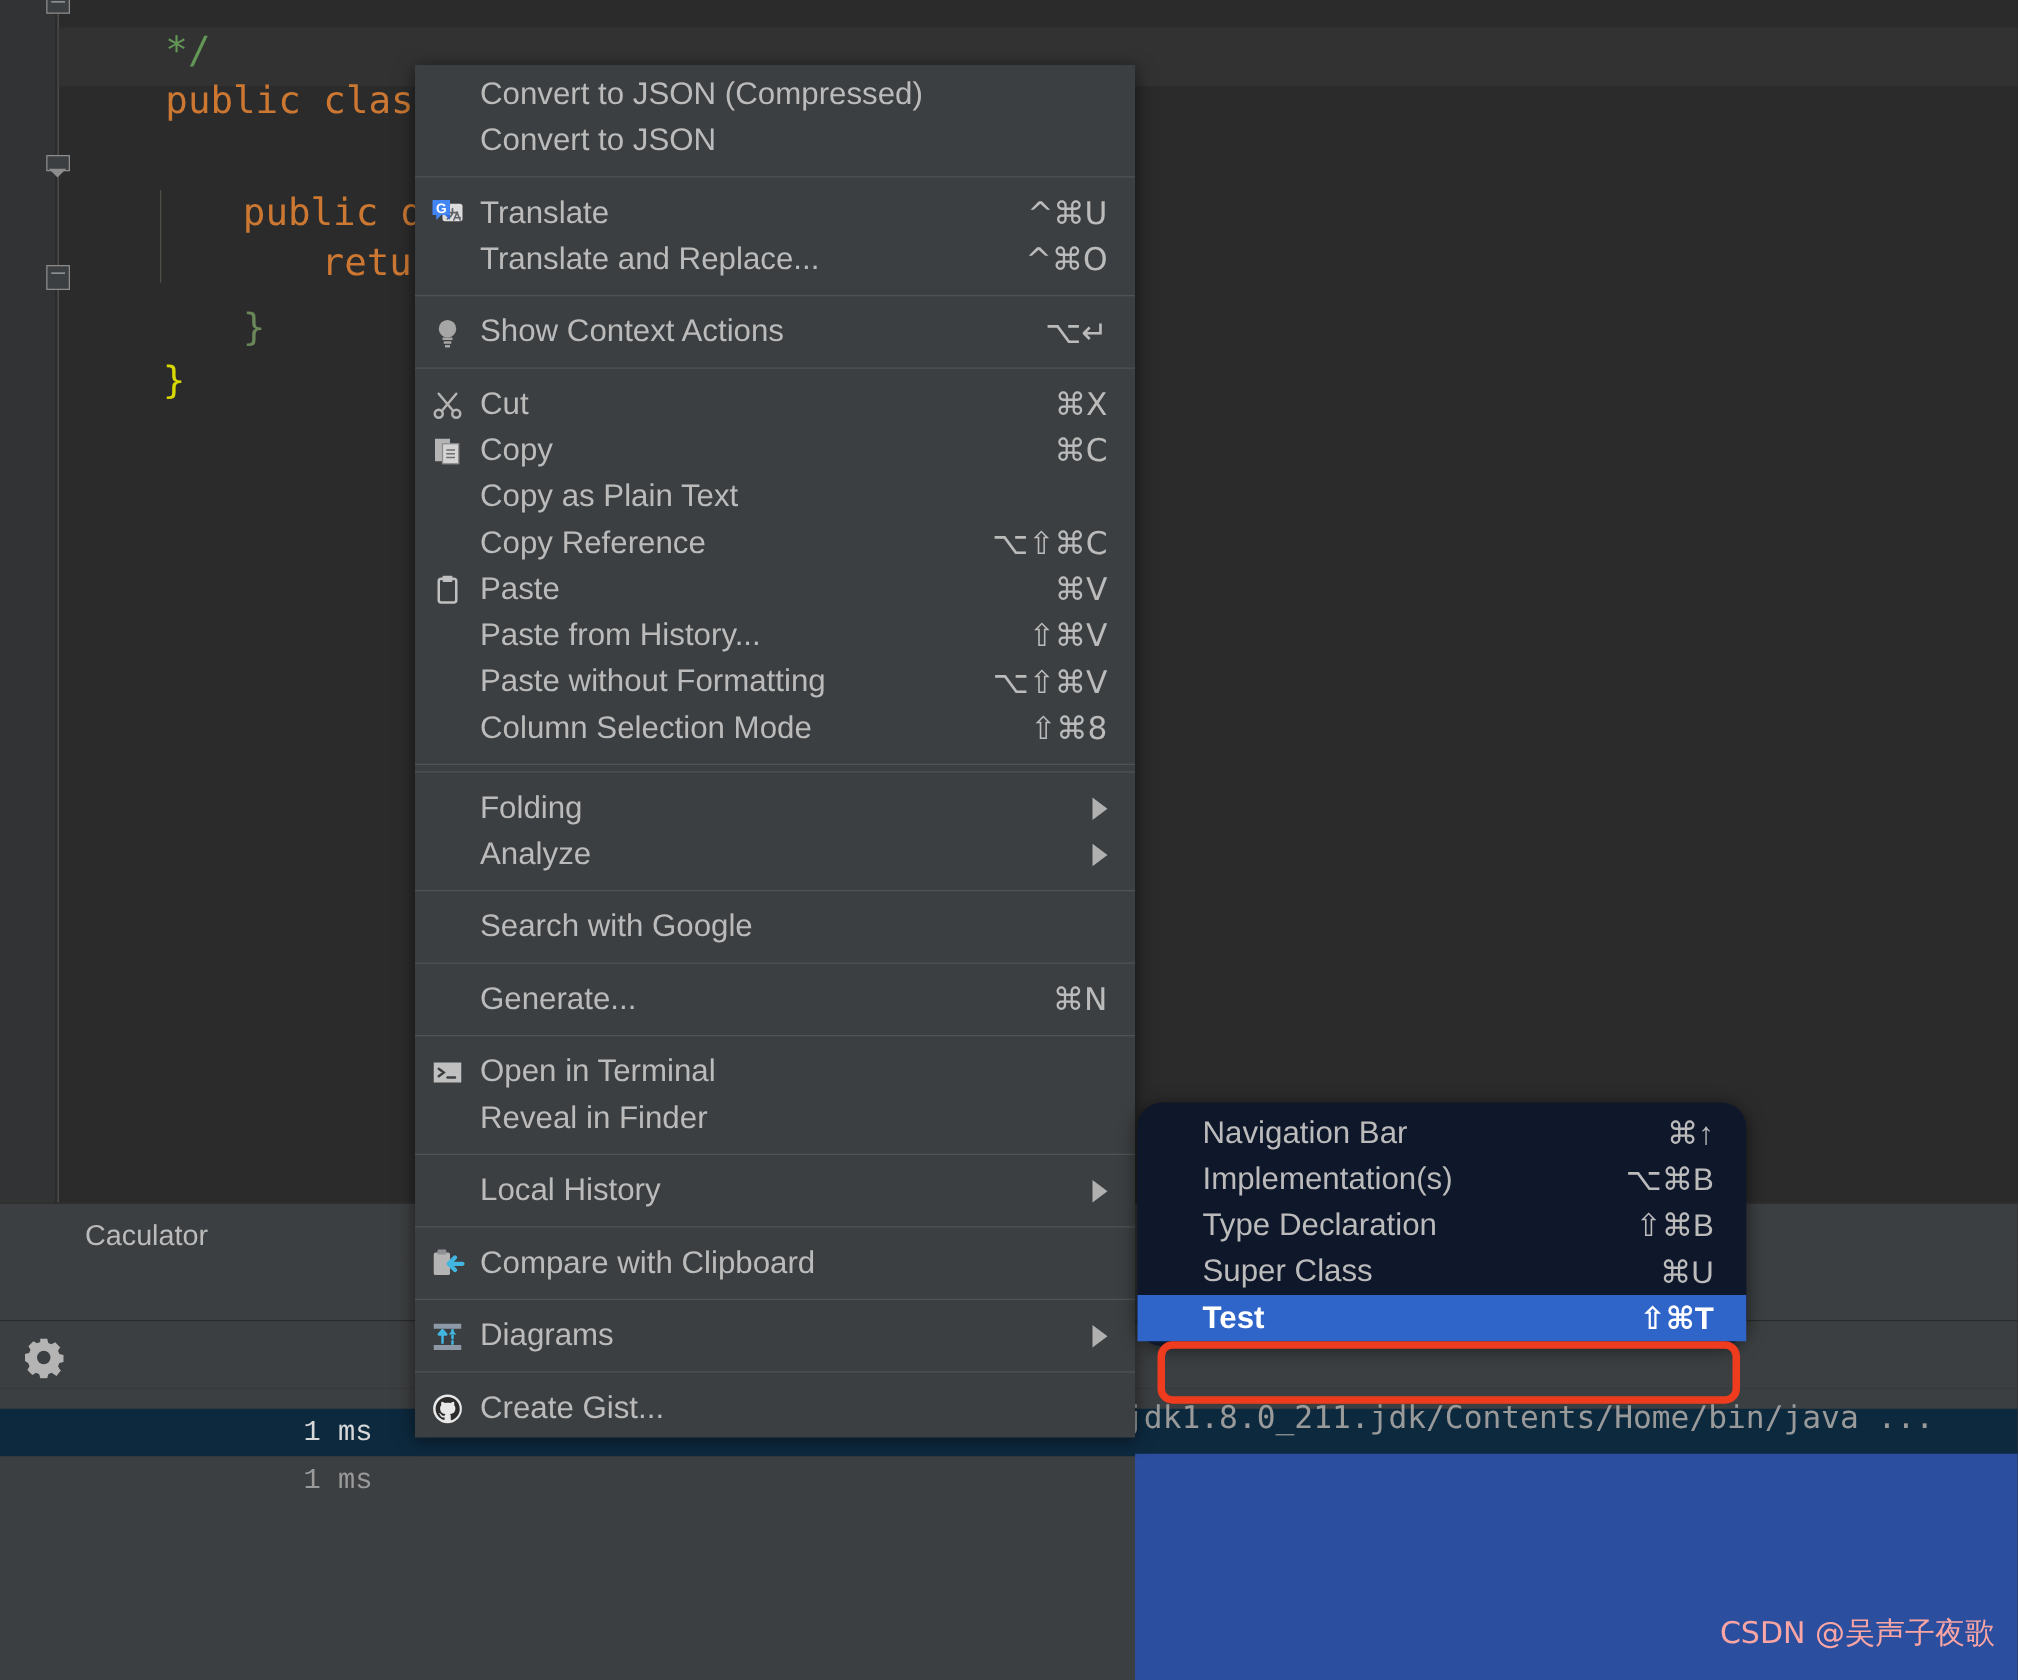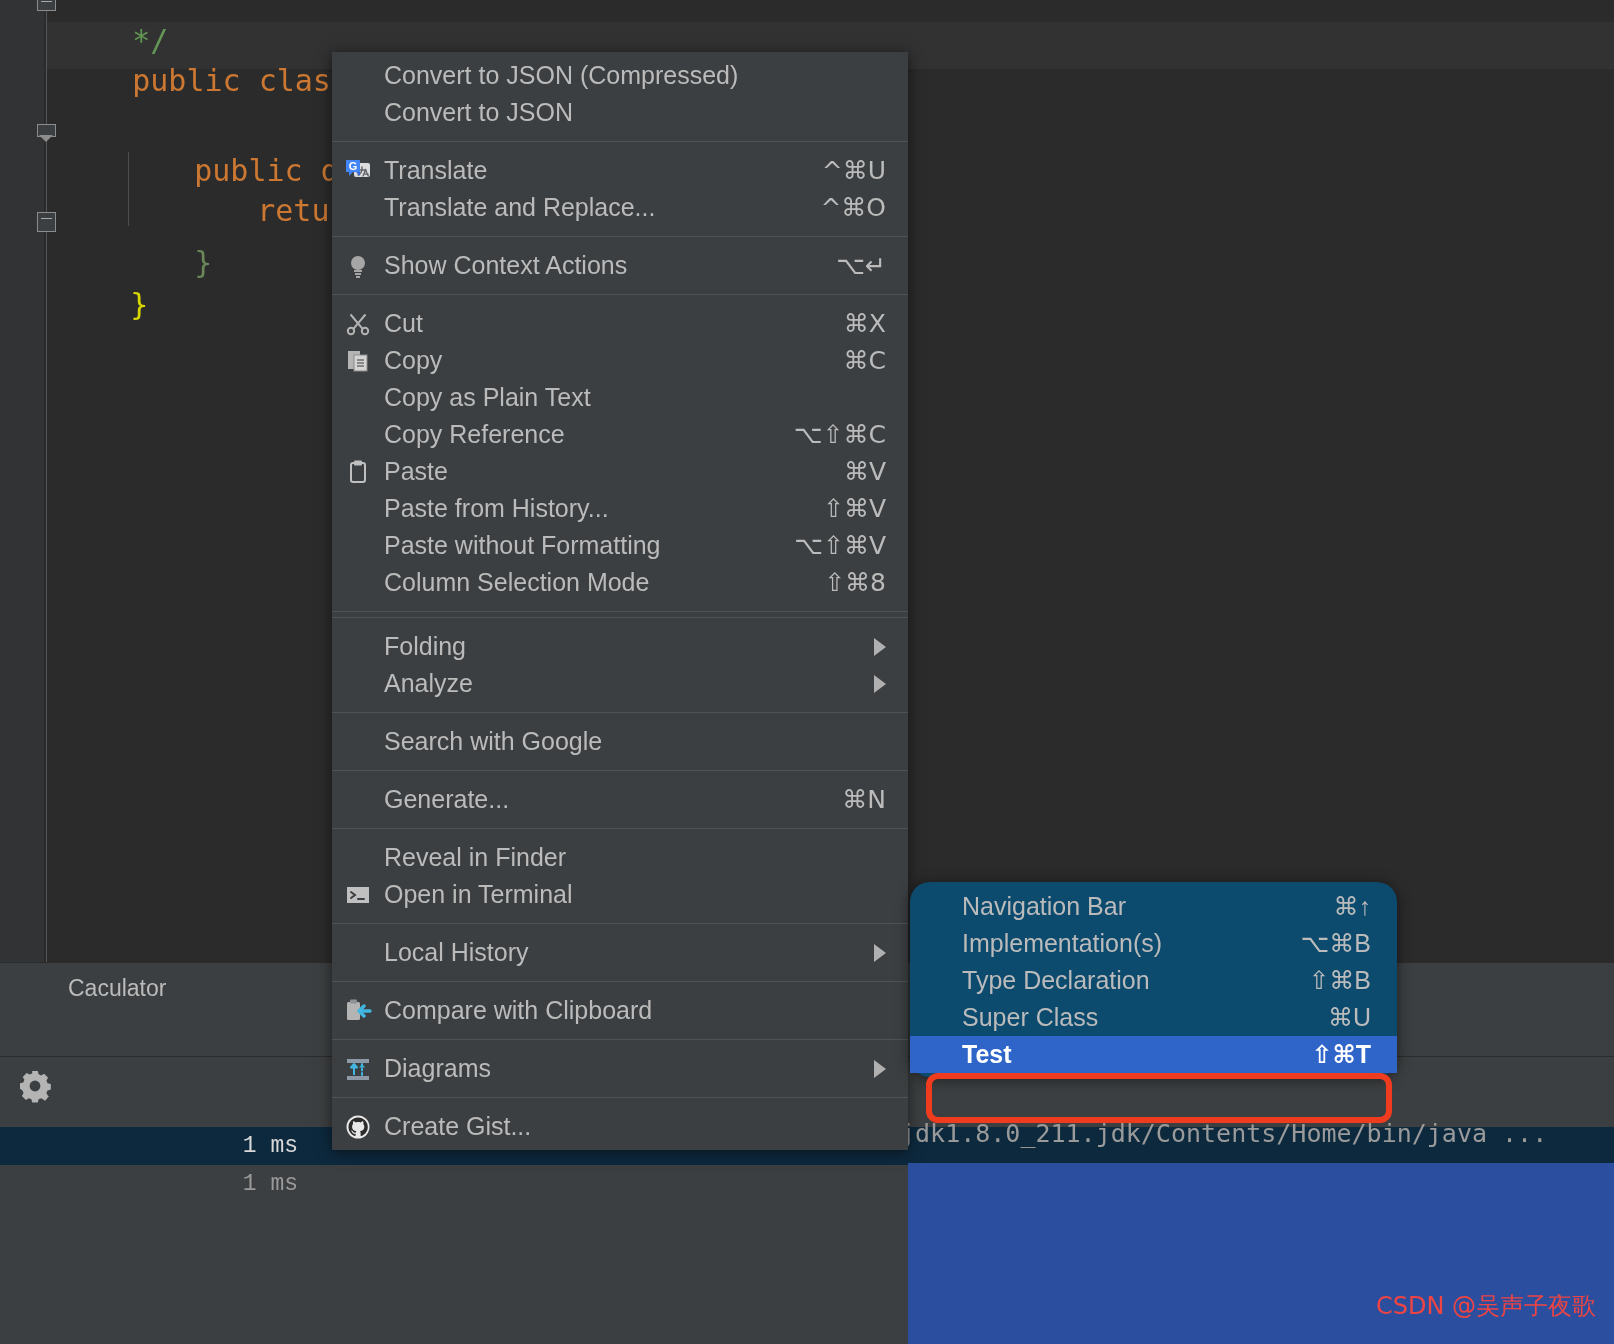--- a/index.html
+++ b/index.html
@@ -44,27 +44,27 @@
   #gear{position:absolute;left:18px;top:12px;width:34px;height:34px;}
   #rows{position:absolute;left:0;top:1111px;width:1614px;height:233px;background:#3c3f41;}
   .runrow{position:absolute;left:0;width:1614px;height:38px;font-family:Liberation Mono, monospace;}
   .runrow .t{position:absolute;right:1316px;top:6px;font-size:23px;}
   .runrow.sel1{background:#0d293e;}
   .runrow.sel1 .t{color:#d8d8d8;}
   .runrow.row2 .t{color:#9a9a9a;}
   #cmdline{position:absolute;left:900px;top:1119px;width:714px;height:42px;color:#9a9a9a;
      font-family:"DejaVu Sans Mono","Liberation Mono",monospace;font-size:25px;white-space:nowrap;}
   #bluearea{position:absolute;left:908px;top:1163px;width:706px;height:181px;background:#2b4f9e;}
-  #watermark{position:absolute;right:18px;bottom:22px;color:#ef4444;font-size:24px;
+  #watermark{position:absolute;right:18px;bottom:22px;color:#fca5a5;font-size:24px;
      font-family:"DejaVu Sans",sans-serif;}
 
   
   #ctxmenu{position:absolute;left:332px;top:52px;width:576px;background:#3c3f41;
      box-shadow:0 2px 14px rgba(0,0,0,.55);}
-  #submenu{position:absolute;left:910px;top:882px;width:487px;background:#0c4a6e;
+  #submenu{position:absolute;left:910px;top:882px;width:487px;background:#0f172a;
      box-shadow:0 2px 14px rgba(0,0,0,.55);padding:6px 0 4px 0;border-radius:20px;}
   .mi{position:relative;height:37px;display:flex;align-items:center;padding:0 22px 0 0;}
   .mi .ic{position:absolute;left:12px;top:50%;transform:translateY(-50%);width:28px;height:28px;}
   .mi .lb{margin-left:52px;font-size:25px;color:#bbbbbb;white-space:nowrap;}
   .mi .sc{margin-left:auto;font-size:25px;color:#bbbbbb;white-space:nowrap;
           font-family:"DejaVu Sans","Liberation Sans",sans-serif;}
   .mi .arw{margin-left:auto;width:0;height:0;border-top:9px solid transparent;
            border-bottom:9px solid transparent;border-left:12px solid #b0b0b0;}
   .mi.hl{background:#2f64c9;}
   .mi.hl .lb,.mi.hl .sc{color:#ffffff;}
@@ -277,29 +277,29 @@
     <div class="grp">
       <div class="mi">
         <span class="ic"></span>
         <span class="lb">Generate...</span>
         <span class="sc">⌘N</span>
       </div>
     </div>
     <div class="sep"></div>
     <div class="grp">
       <div class="mi">
-        <span class="ic"></span>
-        <span class="lb">Reveal in Finder</span>
-      </div>
-      <div class="mi">
         <span class="ic"><svg viewBox="0 0 28 28" width="28" height="28">
             <rect x="3" y="6" width="22" height="16" fill="#c0c0c0"></rect>
             <path d="M7 11l4 3-4 3M14 18h6" stroke="#3c3f41" stroke-width="2" fill="none" stroke-linecap="round"></path>
           </svg></span>
         <span class="lb">Open in Terminal</span>
+      </div>
+      <div class="mi">
+        <span class="ic"></span>
+        <span class="lb">Reveal in Finder</span>
       </div>
     </div>
     <div class="sep"></div>
     <div class="grp">
       <div class="mi">
         <span class="ic"></span>
         <span class="lb">Local History</span>
         <span class="arw"></span>
       </div>
     </div>

